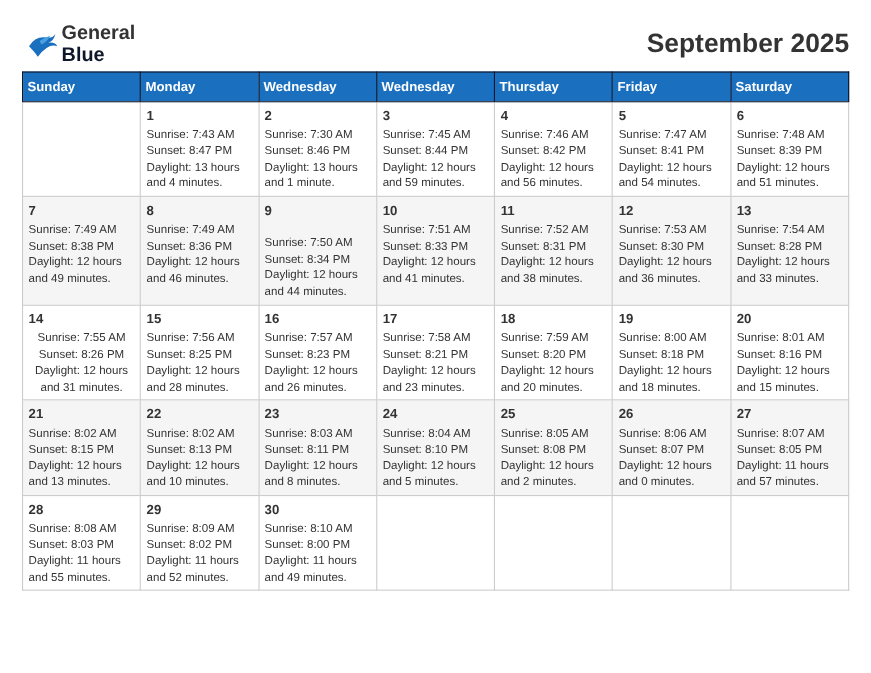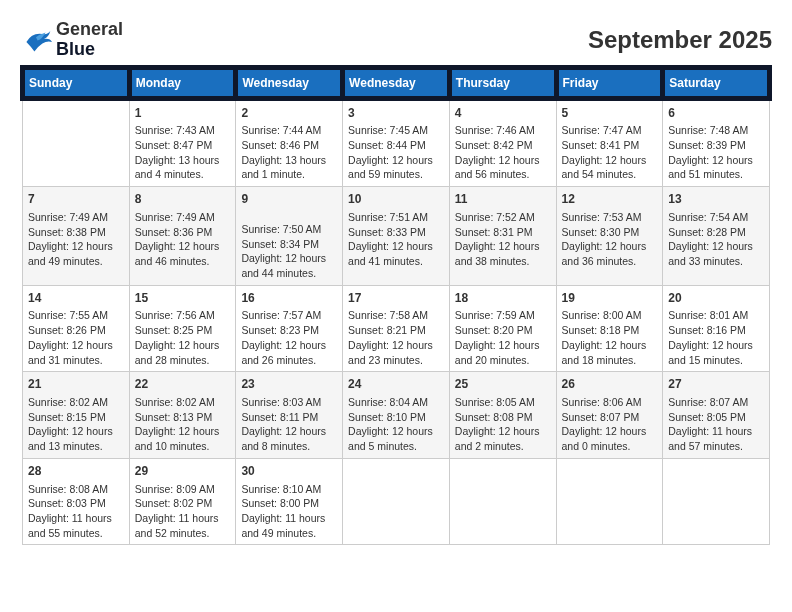--- a/index.html
+++ b/index.html
@@ -49,21 +49,21 @@
       border-collapse: collapse;
       font-size: 11px;
     }
     .calendar th {
       background: #1a6fbf;
       color: #fff;
       padding: 6px 4px;
       text-align: left;
       font-size: 12px;
       font-weight: bold;
-      border: 5px solid #0f172a;
+      border: 1px solid #0f172a;
     }
     .calendar td {
       border: 1px solid #ccc;
       vertical-align: top;
       padding: 4px 5px;
       width: calc(100% / 7);
       min-height: 80px;
       color: #333;
       line-height: 1.4;
     }
@@ -120,21 +120,21 @@
         <td class="empty-cell"></td>
         <td>
           <span class="day-num">1</span>
           <div class="day-info" style="white-space: pre-line;">Sunrise: 7:43 AM
 Sunset: 8:47 PM
 Daylight: 13 hours
 and 4 minutes.</div>
         </td>
         <td>
           <span class="day-num">2</span>
-          <div class="day-info" style="white-space: pre-line;">Sunrise: 7:44 AM
+          <div class="day-info" style="white-space: pre-line;">Sunrise: 7:30 AM
 Sunset: 8:46 PM
 Daylight: 13 hours
 and 1 minute.</div>
         </td>
         <td>
           <span class="day-num">3</span>
           <div class="day-info" style="white-space: pre-line;">Sunrise: 7:45 AM
 Sunset: 8:44 PM
 Daylight: 12 hours
 and 59 minutes.</div>
@@ -208,21 +208,21 @@
           <span class="day-num">13</span>
           <div class="day-info" style="white-space: pre-line;">Sunrise: 7:54 AM
 Sunset: 8:28 PM
 Daylight: 12 hours
 and 33 minutes.</div>
         </td>
       </tr>
       <tr>
         <td>
           <span class="day-num">14</span>
-          <div class="day-info" style="white-space: pre-line;">Sunrise: 7:55 AM
+          <div class="day-info" style="white-space: pre-line; text-align: center;">Sunrise: 7:55 AM
 Sunset: 8:26 PM
 Daylight: 12 hours
 and 31 minutes.</div>
         </td>
         <td>
           <span class="day-num">15</span>
           <div class="day-info" style="white-space: pre-line;">Sunrise: 7:56 AM
 Sunset: 8:25 PM
 Daylight: 12 hours
 and 28 minutes.</div>

